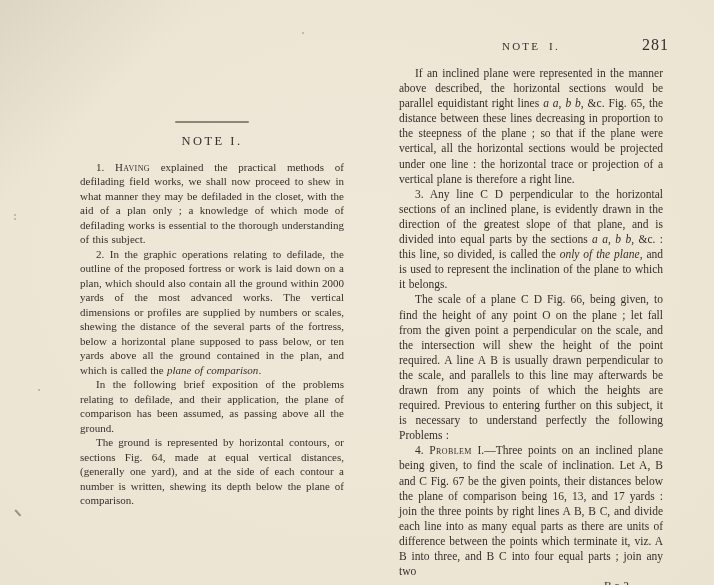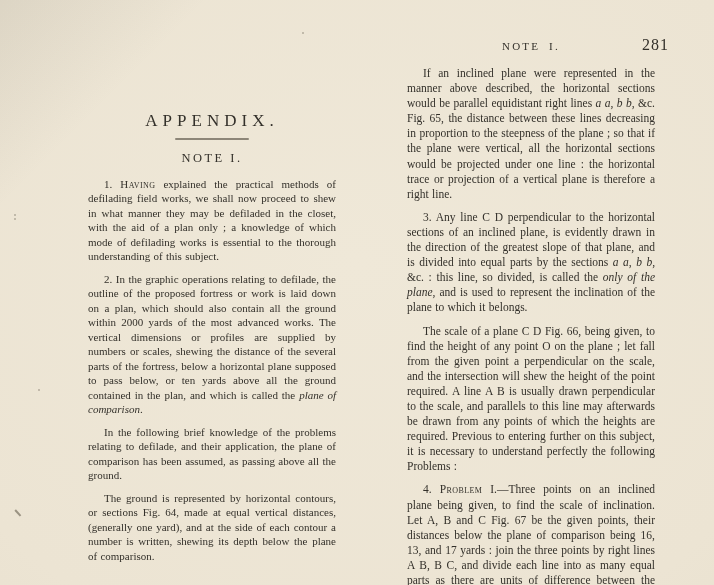--- a/index.html
+++ b/index.html
@@ -44,21 +44,21 @@
   .section-subtitle {
     font-size: 9.5px;
     letter-spacing: 0.7px;
     line-height: 13px;
     text-align: center;
     margin-bottom: 8px;
   }
   .body-text { text-align: justify; word-spacing: 0.5px; }
   .page-left  .body-text { font-size: 11px; line-height: 14.5px; }
   .page-right .body-text { font-size: 11.5px; line-height: 15.1px; }
-  .body-text p { margin: 8px; text-indent: 16px; }
+  .body-text p { margin: 0; text-indent: 16px; }
 
   .running-head {
     position: relative;
     text-align: center;
     font-size: 11px;
     letter-spacing: 2.2px;
     word-spacing: 4px;
     line-height: 13px;
     margin-bottom: 13px;
   }
@@ -95,27 +95,26 @@
     left: 38px; top: 389px; width: 1.5px; height: 1.5px;
     border-radius: 50%; background: #6b6557; opacity: .4;
   }
 </style>
 </head>
 <body>
 
 <div class="scan">
 
   <section class="page page-left">
-    <h1 class="appendix-heading">APPENDIX.</h1>
     <div class="heading-rule"></div>
     <h2 class="note-heading">NOTE I.</h2>
     <div class="body-text">
       <p>1. <sc>Having</sc> explained the practical methods of defilading field works, we shall now proceed to shew in what manner they may be defiladed in the closet, with the aid of a plan only ; a knowledge of which mode of defilading works is essential to the thorough understanding of this subject.</p>
       <p>2. In the graphic operations relating to defilade, the outline of the proposed fortress or work is laid down on a plan, which should also contain all the ground within 2000 yards of the most advanced works. The vertical dimensions or profiles are supplied by numbers or scales, shewing the distance of the several parts of the fortress, below a horizontal plane supposed to pass below, or ten yards above all the ground contained in the plan, and which is called the <i>plane of comparison</i>.</p>
-      <p>In the following brief knowledge of the problems relating to defilade, and their application, the plane of comparison has been assumed, as passing above all the ground.</p>
+      <p>In the following brief exposition of the problems relating to defilade, and their application, the plane of comparison has been assumed, as passing above all the ground.</p>
       <p>The ground is represented by horizontal contours, or sections Fig. 64, made at equal vertical distances, (generally one yard), and at the side of each contour a number is written, shewing its depth below the plane of comparison.</p>
     </div>
   </section>
 
   <section class="page page-right">
     <header class="running-head">
       <span>NOTE I.</span>
       <span class="page-number">281</span>
     </header>
     <div class="body-text">

